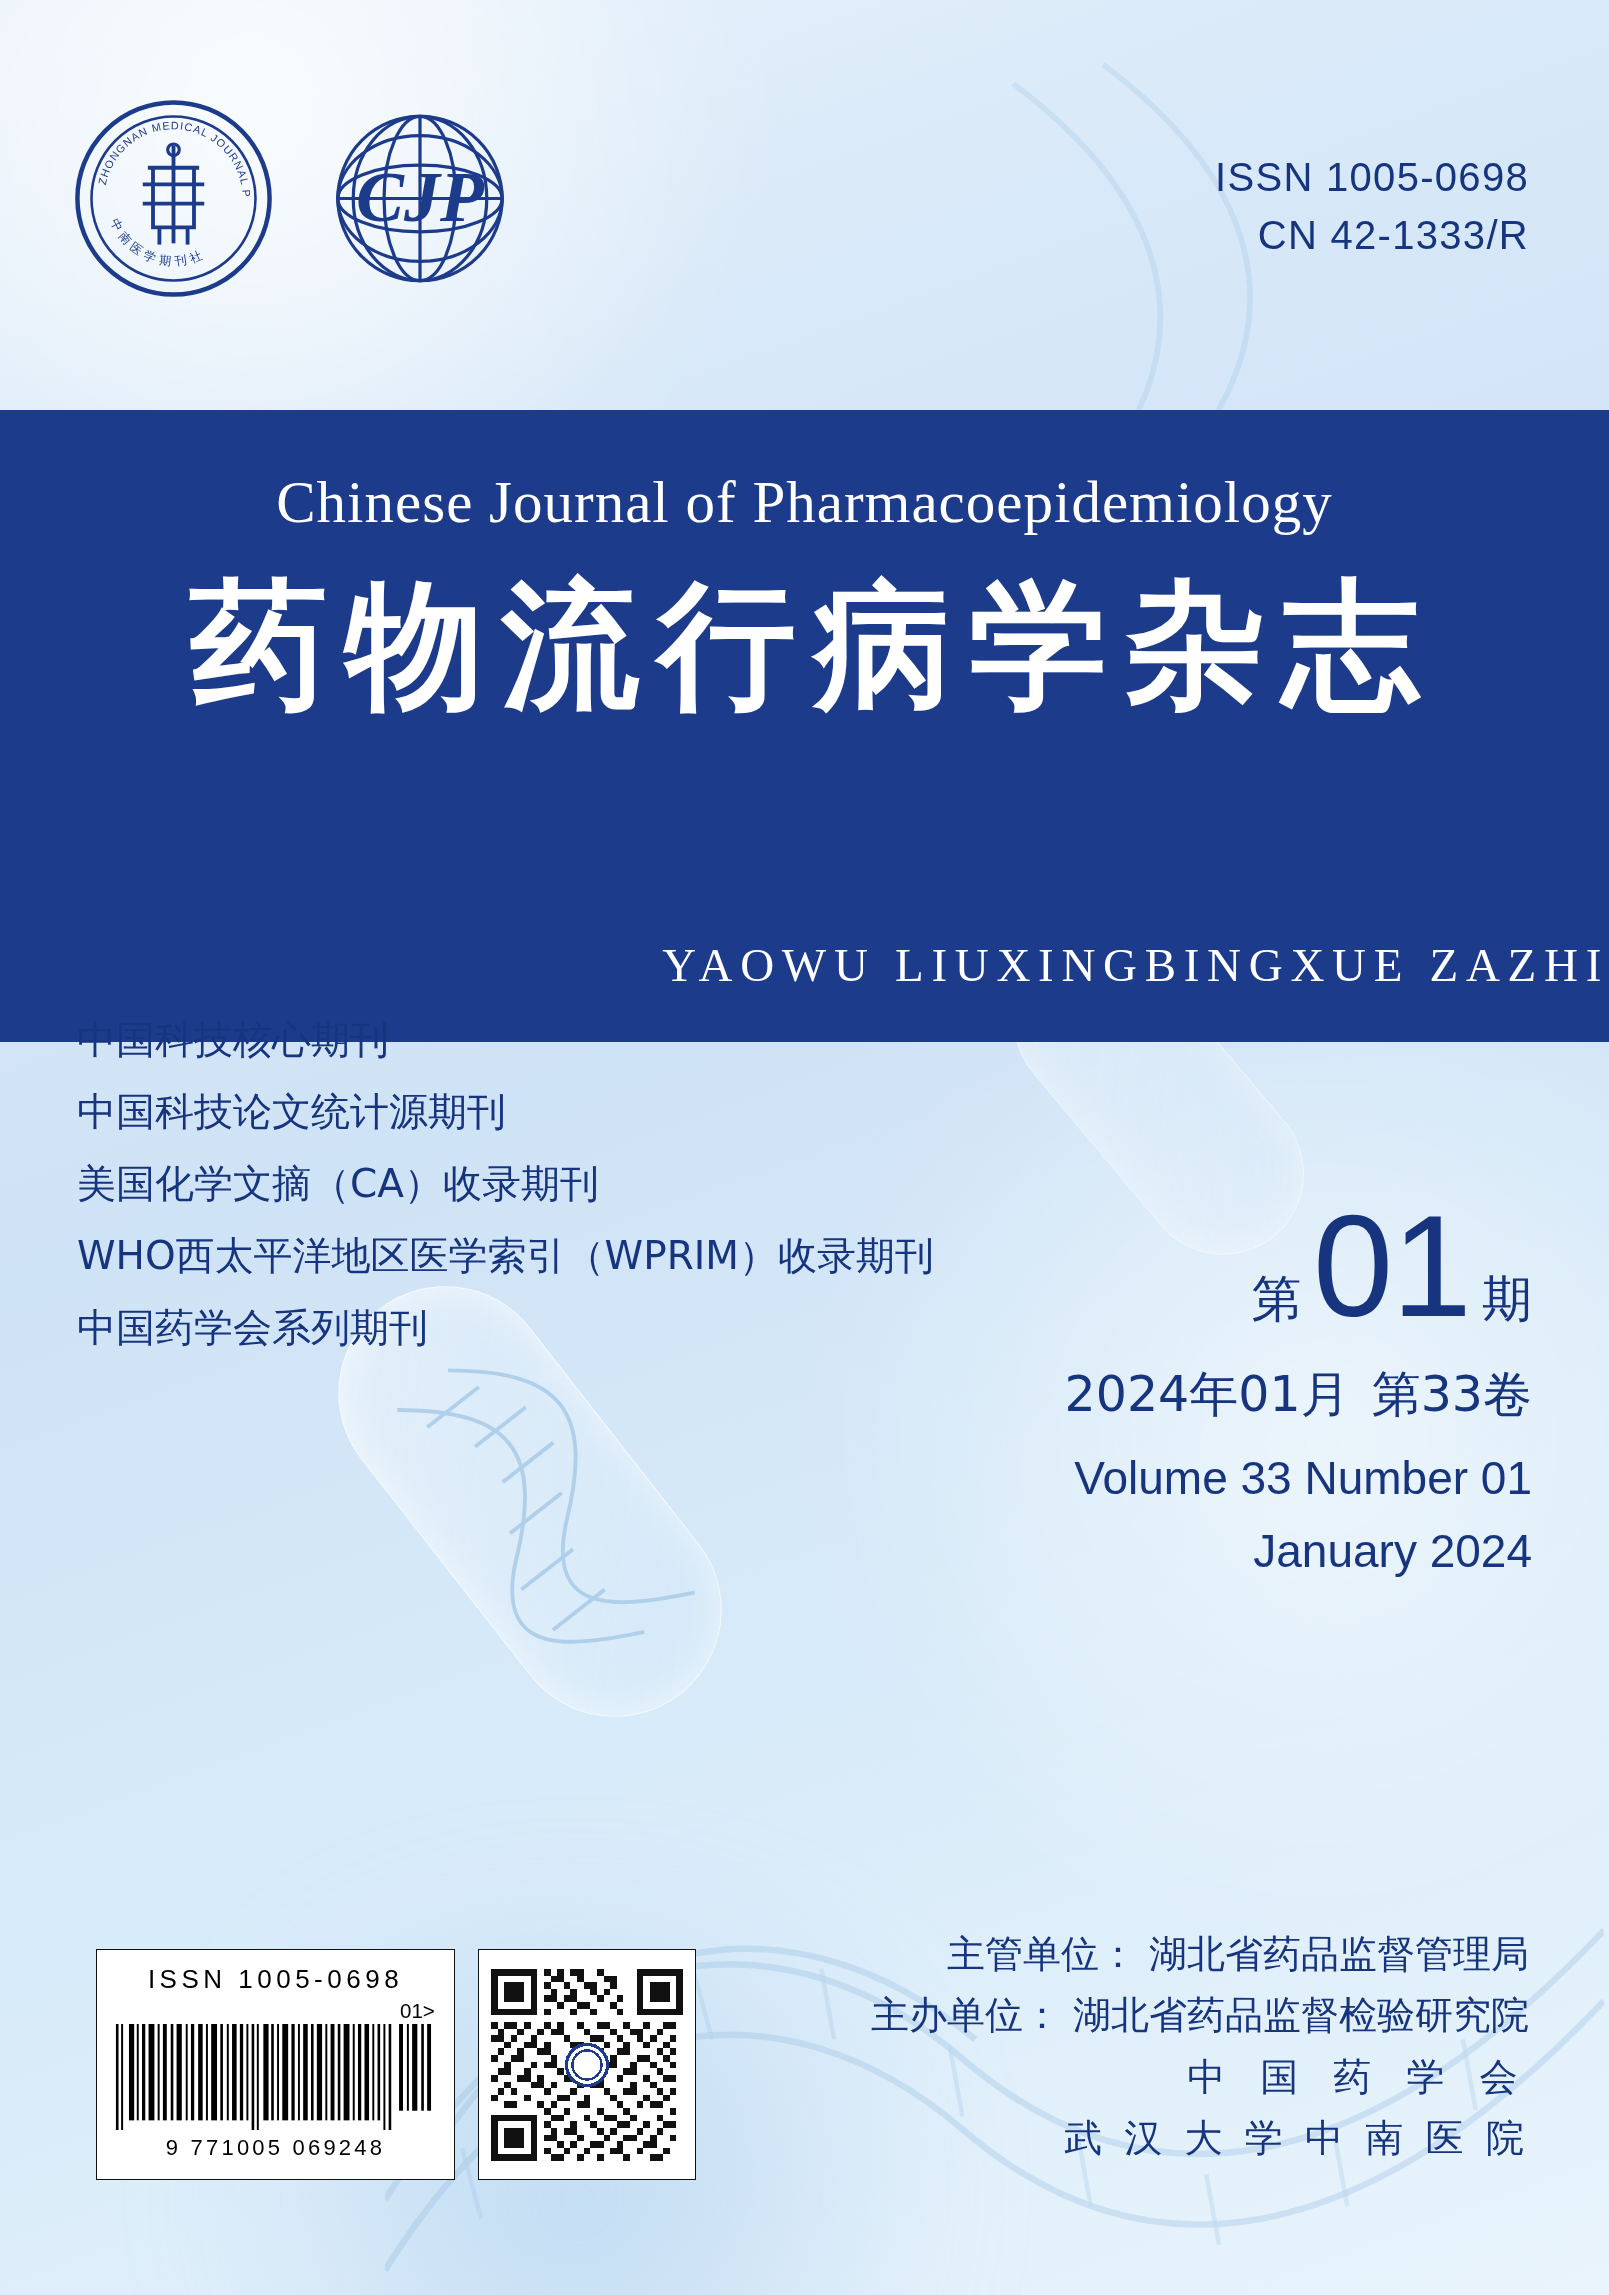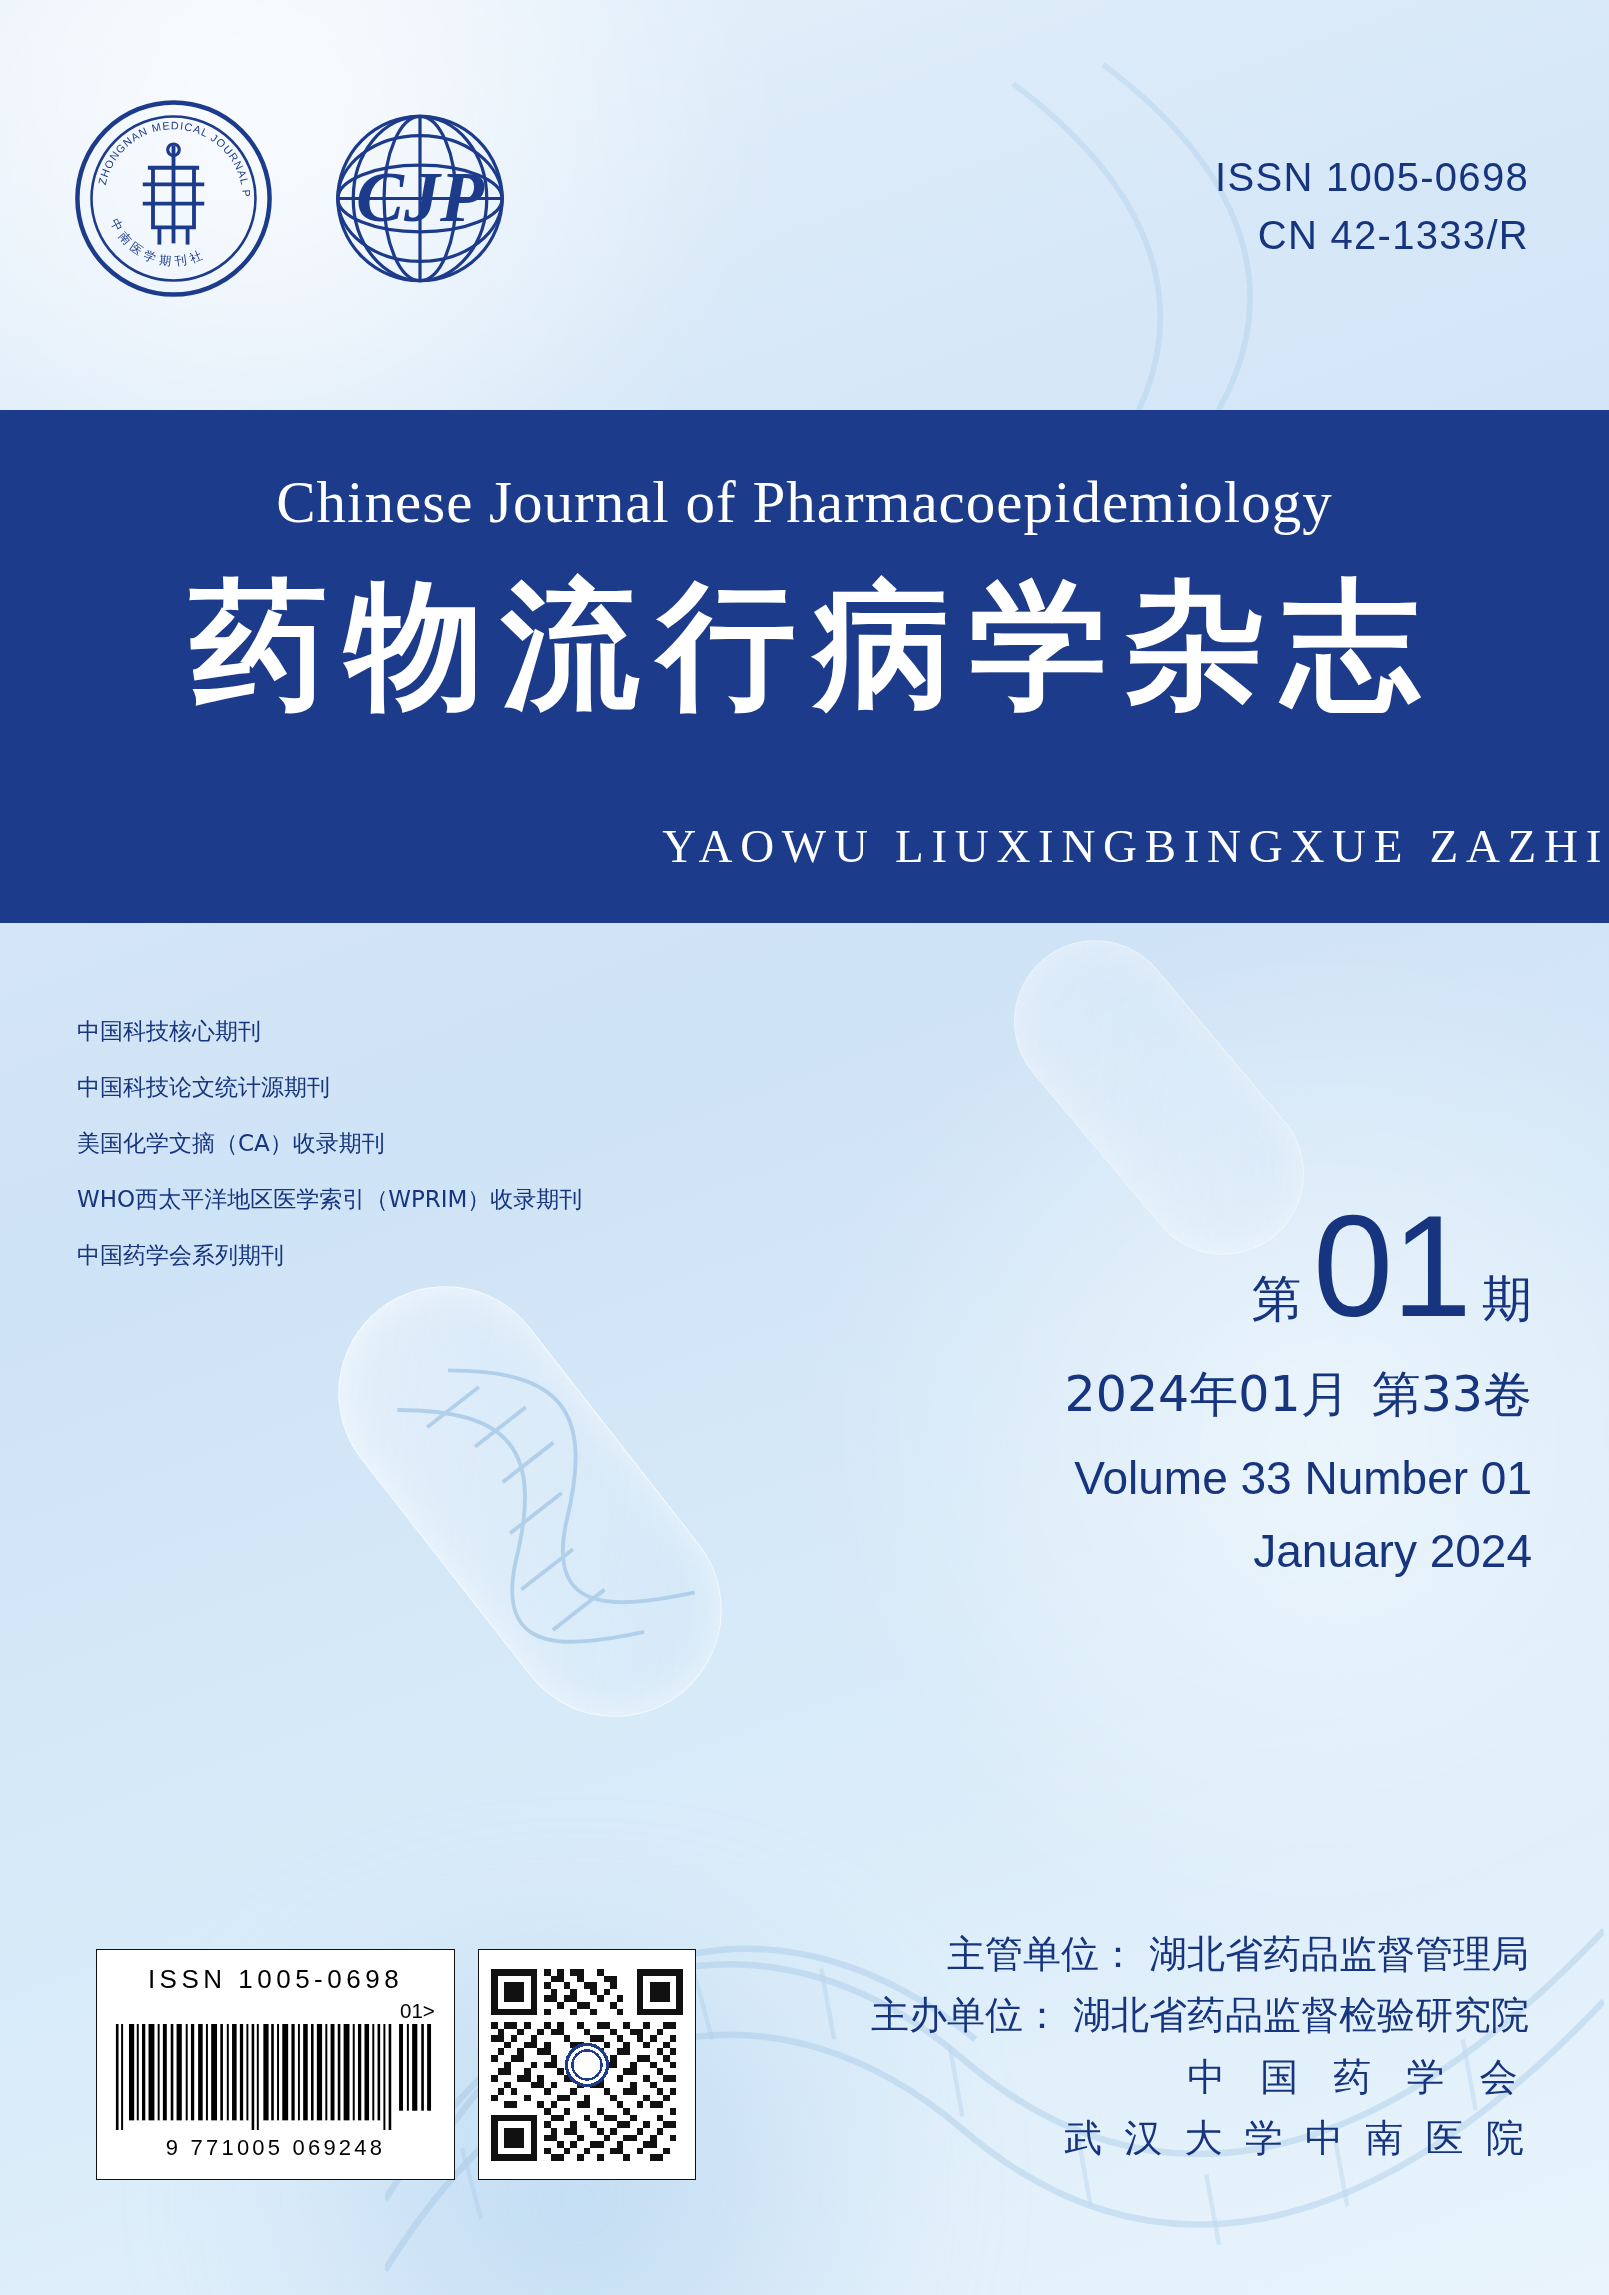--- a/index.html
+++ b/index.html
@@ -93,21 +93,21 @@
     font-size: 40px;
     letter-spacing: 1.3px;
     line-height: 1.45;
   }
 
   
   .band {
     position: absolute;
     left: 0; right: 0;
     top: 410px;
-    height: 513px;
+    height: 632px;
     background: #1d3b8b;
     color: #ffffff;
     overflow: hidden;
   }
   .band-en {
     position: absolute;
     left: 0; right: 0;
     top: 58px;
     text-align: center;
     font-family: "Liberation Serif", serif;
@@ -139,21 +139,21 @@
     white-space: nowrap;
   }
 
   
   .index-list {
     position: absolute;
     left: 77px;
     top: 1020px;
     color: #16357e;
     font-family: "DejaVu Sans", sans-serif;
-    font-size: 23px;
+    font-size: 39px;
     line-height: 1.0;
   }
   .index-list div {
     margin-bottom: 33px;
     white-space: nowrap;
   }
 
   
   .issue {
     position: absolute;

